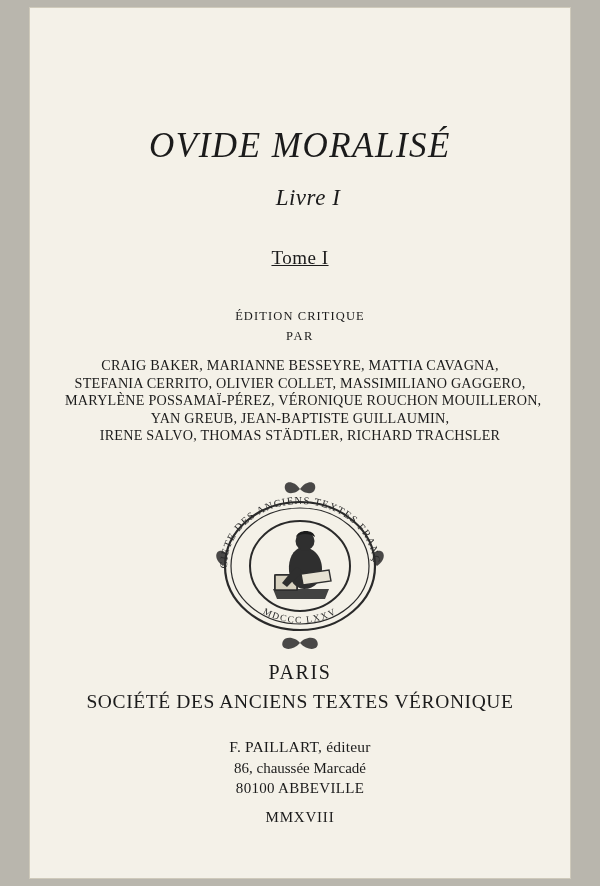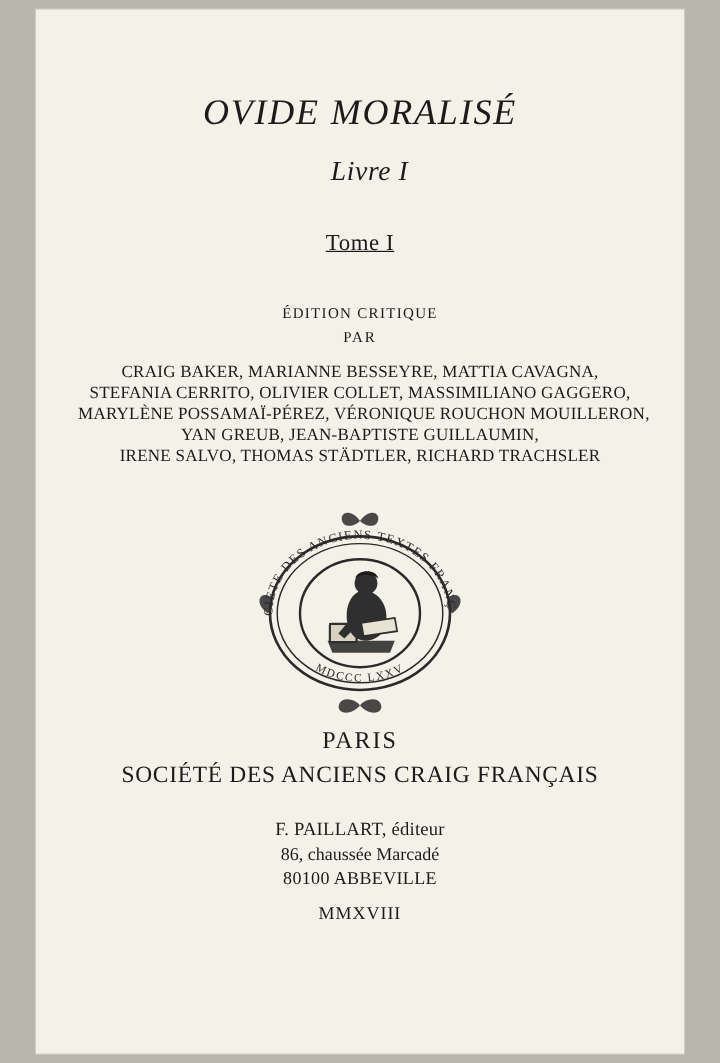--- a/index.html
+++ b/index.html
@@ -27,22 +27,22 @@
     left: 0;
     top: 0;
     width: 540px;
     height: 870px;
     display: flex;
     flex-direction: column;
     align-items: center;
     color: #1b1b1b;
   }
   .title {
-    margin-top: 69px;
-    font-size: 30px;
+    margin-top: 118px;
+    font-size: 35px;
     font-style: italic;
     letter-spacing: 1.5px;
     font-family: "Liberation Serif", serif;
   }
   .subtitle {
     margin-top: 19px;
     font-size: 23px;
     font-style: italic;
     letter-spacing: 0.5px;
     margin-left: 16px;
@@ -174,21 +174,21 @@
 
           <path d="M92,96 C85,102 80,108 77,112 L82,116 C87,111 93,105 98,101 Z"></path>
 
           <path d="M96,103 L124,99 L126,110 L98,114 Z" fill="#e7e2d3" stroke="#2f2f2f" stroke-width="1.4"></path>
         </g>
       </svg>
     </div>
 
     <div class="imprint">
       <div class="city">PARIS</div>
-      <div class="society">SOCIÉTÉ DES ANCIENS CRAIG FRANÇAIS</div>
+      <div class="society">SOCIÉTÉ DES ANCIENS TEXTES VÉRONIQUE</div>
       <div class="publisher">F. PAILLART, éditeur</div>
       <div class="address">86, chaussée Marcadé</div>
       <div class="citycode">80100 ABBEVILLE</div>
       <div class="year">MMXVIII</div>
     </div>
 
   </div>
 </div>
 
 </body></html>

